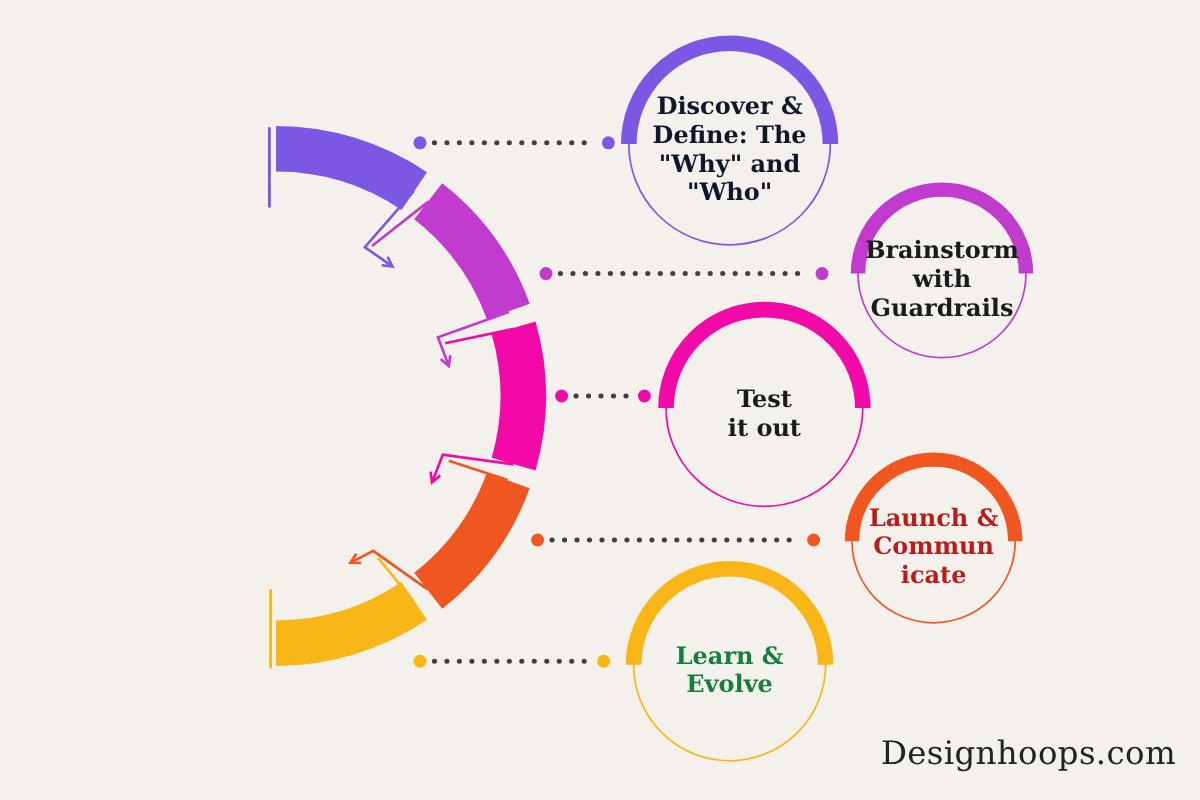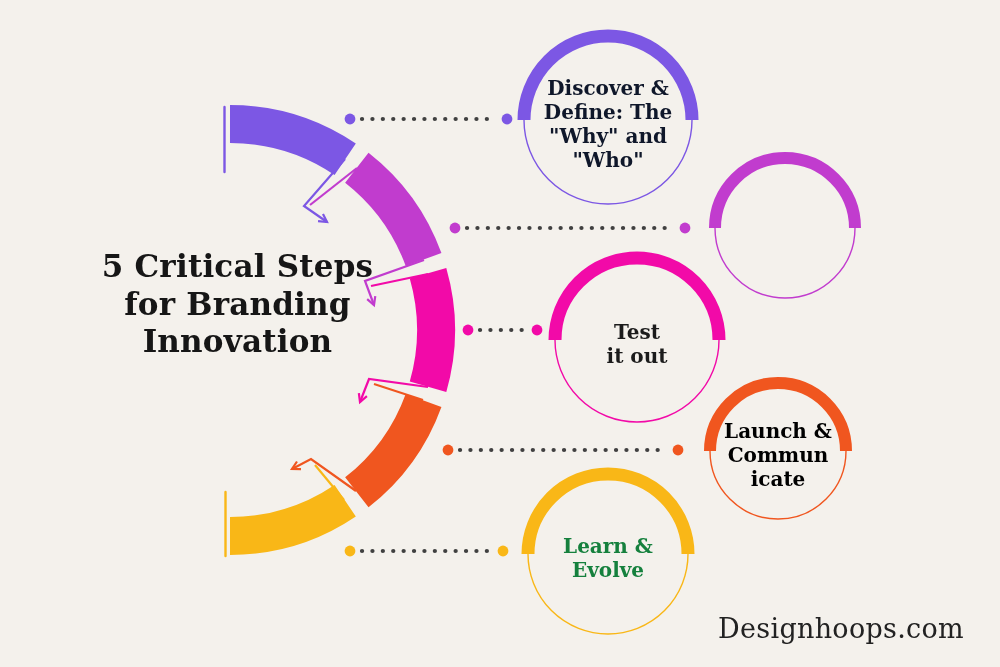--- a/index.html
+++ b/index.html
@@ -12,21 +12,21 @@
     position:absolute;left:40px;top:248px;width:395px;
     text-align:center;font-size:31px;font-weight:bold;line-height:1.21;
     white-space:pre-line;letter-spacing:.2px;
   }
   .step-label{
     position:absolute;display:flex;align-items:center;justify-content:center;
     text-align:center;font-weight:bold;font-size:20px;line-height:1.2;
     white-space:pre-line;
   }
   .footer{
-    position:absolute;right:36px;top:613px;font-size:27px;letter-spacing:.3px;
+    position:absolute;right:20px;top:613px;font-size:27px;letter-spacing:.3px;
   }
 </style>
 </head>
 <body>
 
 <div class="canvas" style="background: rgb(244, 241, 236);">
   <svg id="diagram-svg" viewBox="0 0 1000 667">
       <line x1="362" y1="119" x2="495" y2="119" stroke="#404040" stroke-width="4.2" stroke-linecap="round" stroke-dasharray="0.1 10.3"></line>
       <circle cx="350" cy="119" r="5.4" fill="#7C57E4"></circle>
       <circle cx="507" cy="119" r="5.4" fill="#7C57E4"></circle>
@@ -65,28 +65,28 @@
       <path d="M 524 120 A 84 84 0 0 1 692 120" fill="none" stroke="#7C57E4" stroke-width="13"></path>
       <circle cx="785" cy="228" r="70" fill="none" stroke="#C13CCE" stroke-width="1.4"></circle>
       <path d="M 715 228 A 70 70 0 0 1 855 228" fill="none" stroke="#C13CCE" stroke-width="12"></path>
       <circle cx="637" cy="340" r="82" fill="none" stroke="#F20AA8" stroke-width="1.4"></circle>
       <path d="M 555 340 A 82 82 0 0 1 719 340" fill="none" stroke="#F20AA8" stroke-width="13"></path>
       <circle cx="778" cy="451" r="68" fill="none" stroke="#F0561F" stroke-width="1.4"></circle>
       <path d="M 710 451 A 68 68 0 0 1 846 451" fill="none" stroke="#F0561F" stroke-width="12"></path>
       <circle cx="608" cy="554" r="80" fill="none" stroke="#F9B717" stroke-width="1.4"></circle>
       <path d="M 528 554 A 80 80 0 0 1 688 554" fill="none" stroke="#F9B717" stroke-width="13"></path>
     </svg>
-  <div class="title" style="color: rgb(22, 22, 22);">5 Critical Steps
-for Branding
-Innovation</div>
   <div class="step-label" style="color: #0f172a; left: 524px; top: 36px; width: 168px; height: 176px;">Discover &amp;
 Define: The
 "Why" and
 "Who"</div>
+  <div class="step-label" style="color: rgb(27, 27, 27); left: 715px; top: 158px; width: 140px; height: 148px;">Brainstorm
+with
+Guardrails</div>
   <div class="step-label" style="color: rgb(27, 27, 27); left: 555px; top: 258px; width: 164px; height: 172px;">Test
 it out</div>
-  <div class="step-label" style="color: #000000; left: 710px; top: 383px; width: 136px; height: 144px;">Launch &amp;
+  <div class="step-label" style="color: #b91c1c; left: 710px; top: 383px; width: 136px; height: 144px;">Launch &amp;
 Commun
 icate</div>
   <div class="step-label" style="color: #15803d; left: 528px; top: 474px; width: 160px; height: 168px;">Learn &amp;
 Evolve</div>
   <div class="footer" style="color: rgb(34, 34, 34);">Designhoops.com</div>
 </div>
 
 </body></html>

